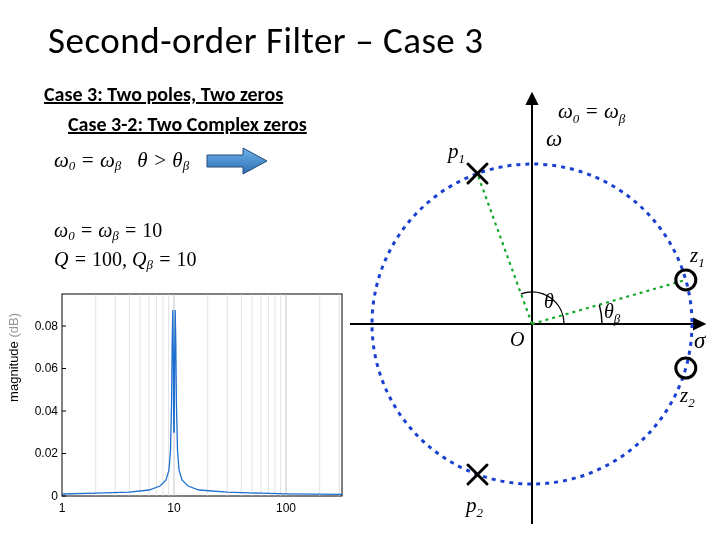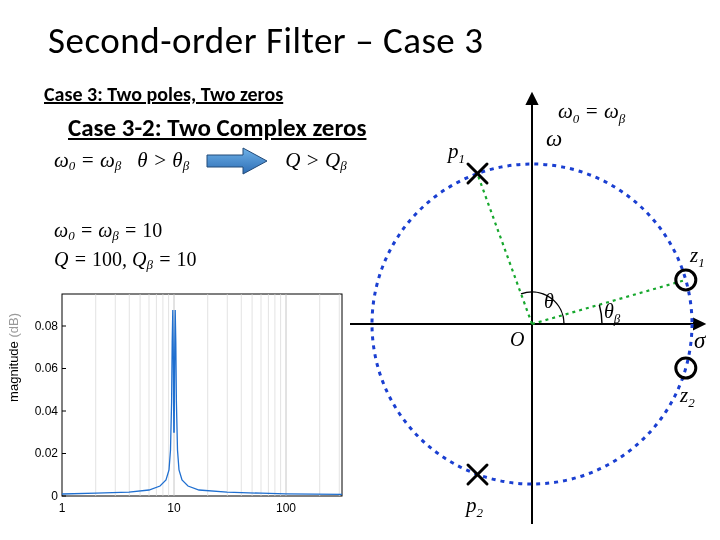--- a/index.html
+++ b/index.html
@@ -26,21 +26,21 @@
     left: 44px;
     font-size: 20px;
     font-weight: 700;
     text-decoration: underline;
     color: #000;
   }
   .subtitle2 {
     position: absolute;
     top: 112px;
     left: 68px;
-    font-size: 25px;
+    font-size: 20px;
     font-weight: 700;
     text-decoration: underline;
     color: #000;
   }
   .cond-row {
     position: absolute;
     top: 146px;
     left: 54px;
     display: flex;
     align-items: center;
@@ -110,23 +110,20 @@
   </span>
   <svg class="arrow-box" viewBox="0 0 64 30">
     <defs>
       <linearGradient id="ag" x1="0" y1="0" x2="0" y2="1">
         <stop offset="0%" stop-color="#6fb2e8"></stop>
         <stop offset="100%" stop-color="#2e6db5"></stop>
       </linearGradient>
     </defs>
     <path d="M2 9 H38 V2 L62 15 L38 28 V21 H2 Z" fill="url(#ag)" stroke="#234a78" stroke-width="1"></path>
   </svg>
-  <span class="cond-eq">
-    <i>Q</i> &gt; <i>Q</i><span class="sub">β</span>
-  </span>
 </div>
 
 <div class="values-row">
   <div>
     <i>ω</i><span class="sub">0</span> = <i>ω</i><span class="sub">β</span> = <span style="font-style:normal">10</span>
   </div>
   <div>
     Q = <span style="font-style:normal">100</span>, Q<span class="sub">β</span> = <span style="font-style:normal">10</span>
   </div>
 </div>

